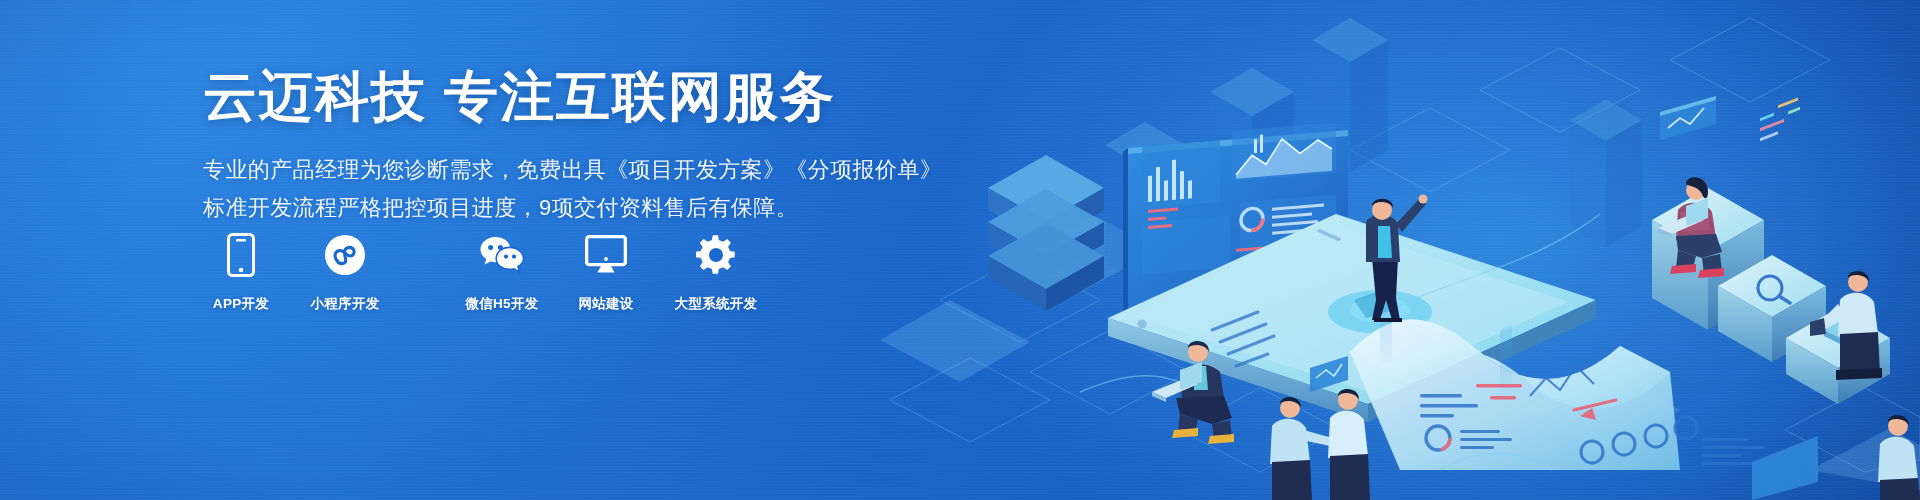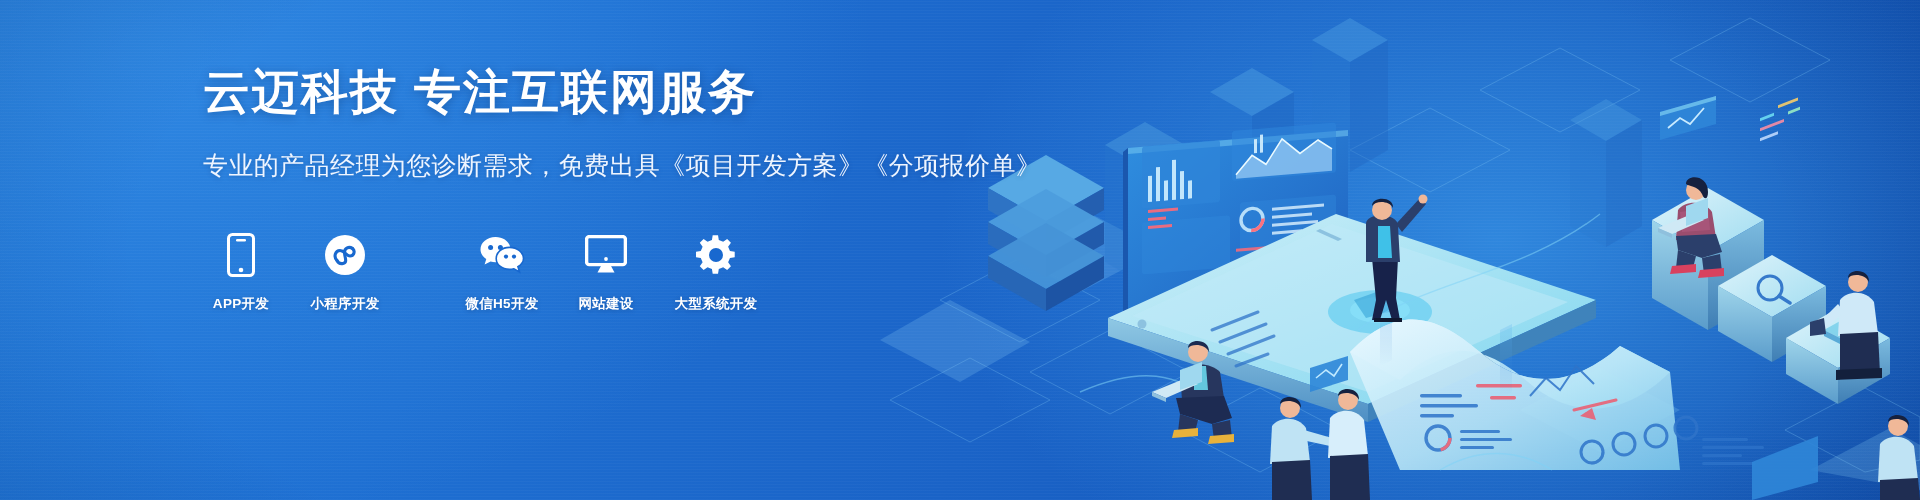--- a/index.html
+++ b/index.html
@@ -28,28 +28,28 @@
   }
   .vig{
     position:absolute; inset:0;
     background:radial-gradient(ellipse 1500px 700px at 50% 50%, rgba(0,0,0,0) 55%, rgba(4,40,92,.30) 100%);
     pointer-events:none;
   }
 
   
   .copy{ position:absolute; left:203px; top:66px; width:720px; z-index:6; }
   .headline{
-    font-size:47px; line-height:1.12; font-weight:bold;
+    font-size:54px; line-height:1.12; font-weight:bold;
     color:#ffffff; letter-spacing:2px;
     text-shadow:0 2px 10px rgba(6,40,94,.35);
     white-space:nowrap;
   }
   .sub{
     margin-top:25px;
-    font-size:25px; line-height:1.72; color:#eef5ff;
+    font-size:22px; line-height:1.72; color:#eef5ff;
     letter-spacing:.4px; font-weight:normal;
     text-shadow:0 1px 5px rgba(6,40,94,.28);
     white-space:nowrap;
   }
 
   
   .icons{
     position:absolute; left:205px; top:232px;
     display:flex; align-items:flex-start; z-index:6;
   }
@@ -442,20 +442,21 @@
     </svg>
   </div>
 
   <div class="tex"></div>
   <div class="vig"></div>
 
   <div class="copy">
     <div class="headline">云迈科技 专注互联网服务</div>
     <div class="sub">
       <div>专业的产品经理为您诊断需求，免费出具《项目开发方案》《分项报价单》</div>
+      <div>标准开发流程严格把控项目进度，9项交付资料售后有保障。</div>
     </div>
   </div>
 
   <div class="icons">
 
     <div class="ico-cell c1">
       <div class="ico-art">
         <svg width="28" height="44" viewBox="0 0 28 44">
           <rect x="1.5" y="1.5" width="25" height="41" rx="4" fill="none" stroke="#ffffff" stroke-width="3"></rect>
           <rect x="9" y="6" width="10" height="2.6" rx="1.3" fill="#ffffff"></rect>

